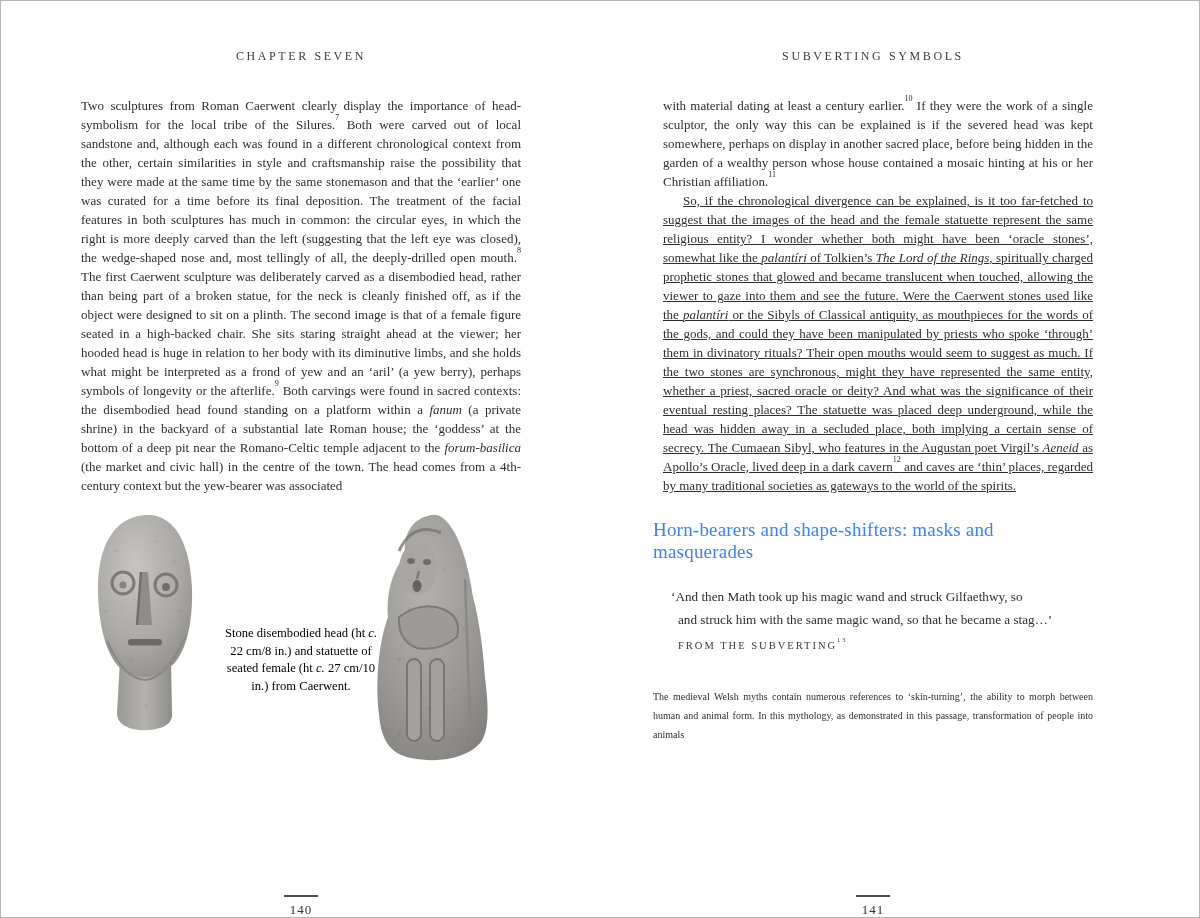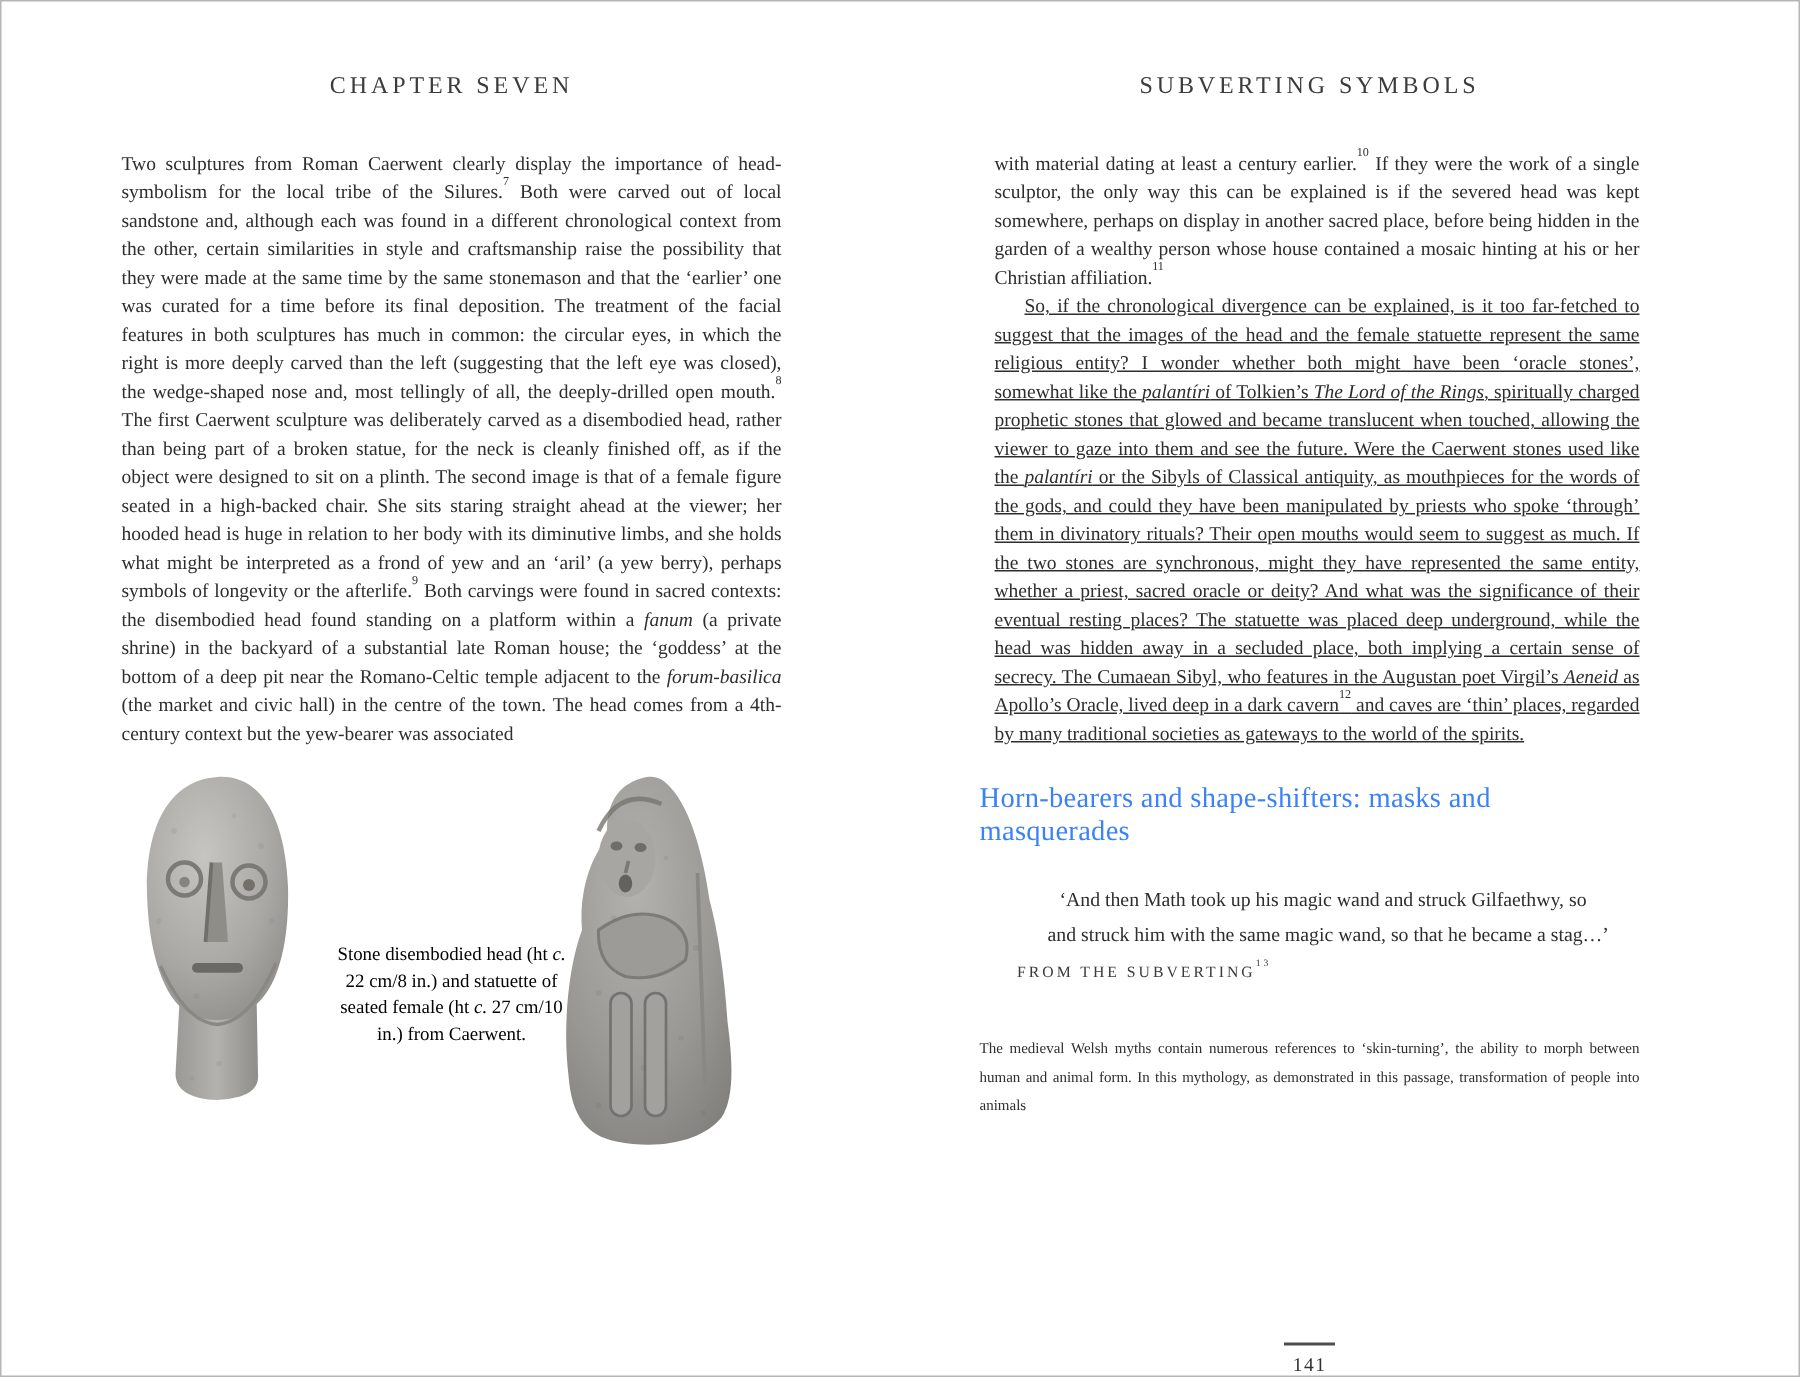--- a/index.html
+++ b/index.html
@@ -14,21 +14,21 @@
     color:#2e2e2e;
   }
   .page { position:absolute; top:0; width:600px; height:918px; }
   .page.left  { left:0; }
   .page.right { left:572px; }
   .col { position:relative; width:440px; margin:0 auto; height:100%; }
 
   .running-head {
     margin-top:48px;
     text-align:center;
-    font-size:16px;
+    font-size:12px;
     letter-spacing:2.6px;
     color:#3c3c3c;
     white-space:nowrap;
   }
 
   .body-text {
     margin:32px 0 0 0;
     font-size:13px;
     line-height:19px;
     text-align:justify;
@@ -56,21 +56,21 @@
   .section-heading {
     margin:24px 0 0 0;
     font-size:19px;
     font-weight:400;
     color:#3b82f6;
     letter-spacing:0.2px;
   }
 
   
   .quote-block { margin:22px 0 0 18px; font-size:13.2px; line-height:23px; color:#2e2e2e; }
-  .quote-line { white-space:nowrap;text-align:center; }
+  .quote-line { white-space:nowrap; }
   .quote-line.inset { padding-left:7px; }
   .quote-attribution {
     margin-top:3px; padding-left:7px;
     font-size:10.5px; letter-spacing:2px; color:#3a3a3a;
   }
 
   .para3 { margin:30px 0 0 0; font-size:10px; line-height:19px; text-align:justify; }
 
   
   .folio { position:absolute; left:0; right:0; top:846px; text-align:center; }
@@ -166,20 +166,24 @@
             <circle cx="60" cy="200" r="2"></circle>
               <circle cx="85" cy="180" r="1.8"></circle>
             <circle cx="40" cy="100" r="1.8"></circle>
               <circle cx="75" cy="60" r="1.6"></circle>
             <circle cx="30" cy="225" r="2"></circle>
               <circle cx="100" cy="230" r="1.8"></circle>
           </g>
         </svg>
       </div>
 
+      <div class="folio">
+        <div class="folio-rule"></div>
+        <div class="folio-num">140</div>
+      </div>
     </div>
   </div>
 
   <div class="page right">
     <div class="col">
       <div class="running-head">SUBVERTING SYMBOLS</div>
 
       <div class="body-text cont">
         <p class="noindent"><span>with material dating at least a century earlier.</span><sup>10</sup><span> If they were the work of a single sculptor, the only way this can be explained is if the severed head was kept somewhere, perhaps on display in another sacred place, before being hidden in the garden of a wealthy person whose house contained a mosaic hinting at his or her Christian affiliation.</span><sup>11</sup></p>
         <p class="indent"><span>So, if the chronological divergence can be explained, is it too far-fetched to suggest that the images of the head and the female statuette represent the same religious entity? I wonder whether both might have been ‘oracle stones’, somewhat like the </span><em>palantíri</em><span> of Tolkien’s </span><em>The Lord of the Rings</em><span>, spiritually charged prophetic stones that glowed and became translucent when touched, allowing the viewer to gaze into them and see the future. Were the Caerwent stones used like the </span><em>palantíri</em><span> or the Sibyls of Classical antiquity, as mouthpieces for the words of the gods, and could they have been manipulated by priests who spoke ‘through’ them in divinatory rituals? Their open mouths would seem to suggest as much. If the two stones are synchronous, might they have represented the same entity, whether a priest, sacred oracle or deity? And what was the significance of their eventual resting places? The statuette was placed deep underground, while the head was hidden away in a secluded place, both implying a certain sense of secrecy. The Cumaean Sibyl, who features in the Augustan poet Virgil’s </span><em>Aeneid</em><span> as Apollo’s Oracle, lived deep in a dark cavern</span><sup>12</sup><span> and caves are ‘thin’ places, regarded by many traditional societies as gateways to the world of the spirits.</span></p>

